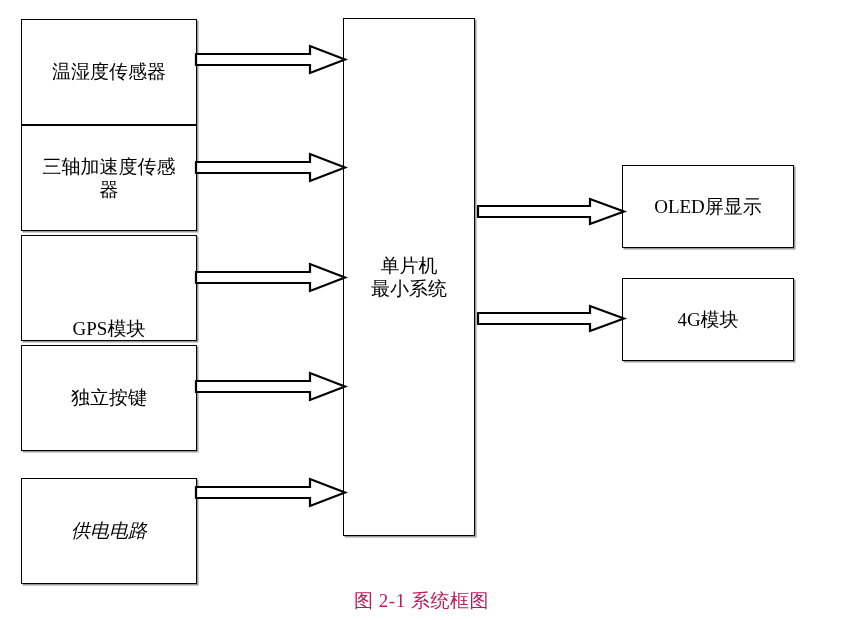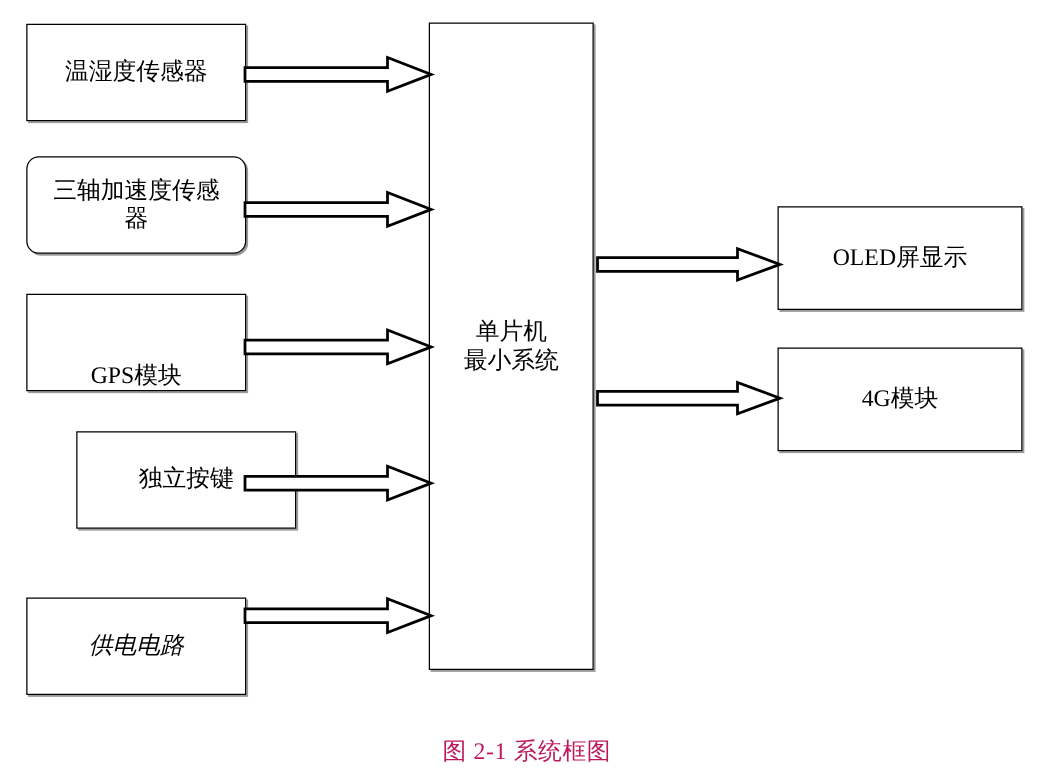--- a/index.html
+++ b/index.html
@@ -33,25 +33,25 @@
     line-height: 1.22;
     color: #000000;
   }
   .block .label {
     display: block;
     padding: 0 4px;
     white-space: pre-line;
   }
 
   
-  .block.left   { width: 176px; height: 78px; left: 21px; font-size: 19px; }
+  .block.left   { width: 176px; height: 106px; left: 21px; font-size: 19px; }
   
   .block.center { left: 343px; top: 18px; width: 132px; height: 518px; font-size: 19px; }
   
-  .block.right  { left: 622px; width: 196px; height: 83px; font-size: 19px; }
+  .block.right  { left: 622px; width: 172px; height: 83px; font-size: 19px; }
 
   
   .arrow {
     position: absolute;
     overflow: visible;
   }
   .arrow polygon {
     fill: #ffffff;
     stroke: #000000;
     stroke-width: 2.2;
@@ -71,28 +71,28 @@
   }
 </style>
 </head>
 <body>
 
 <div id="canvas">
 
   <div class="block left" style="top:19px;">
     <span class="label">温湿度传感器</span>
   </div>
-  <div class="block left" style="top:125px;border-radius:10px;">
+  <div class="block left" style="top:125px;">
     <span class="label">三轴加速度传感
 器</span>
   </div>
   <div class="block left" style="top:235px;align-items:flex-end;">
     <span class="label">GPS模块</span>
   </div>
-  <div class="block left" style="top:345px;margin-left:40px;">
+  <div class="block left" style="top:345px;">
     <span class="label">独立按键</span>
   </div>
   <div class="block left" style="top:478px;font-style:italic;">
     <span class="label">供电电路</span>
   </div>
 
   <div class="block center">
     <span class="label">单片机
 最小系统</span>
   </div>

